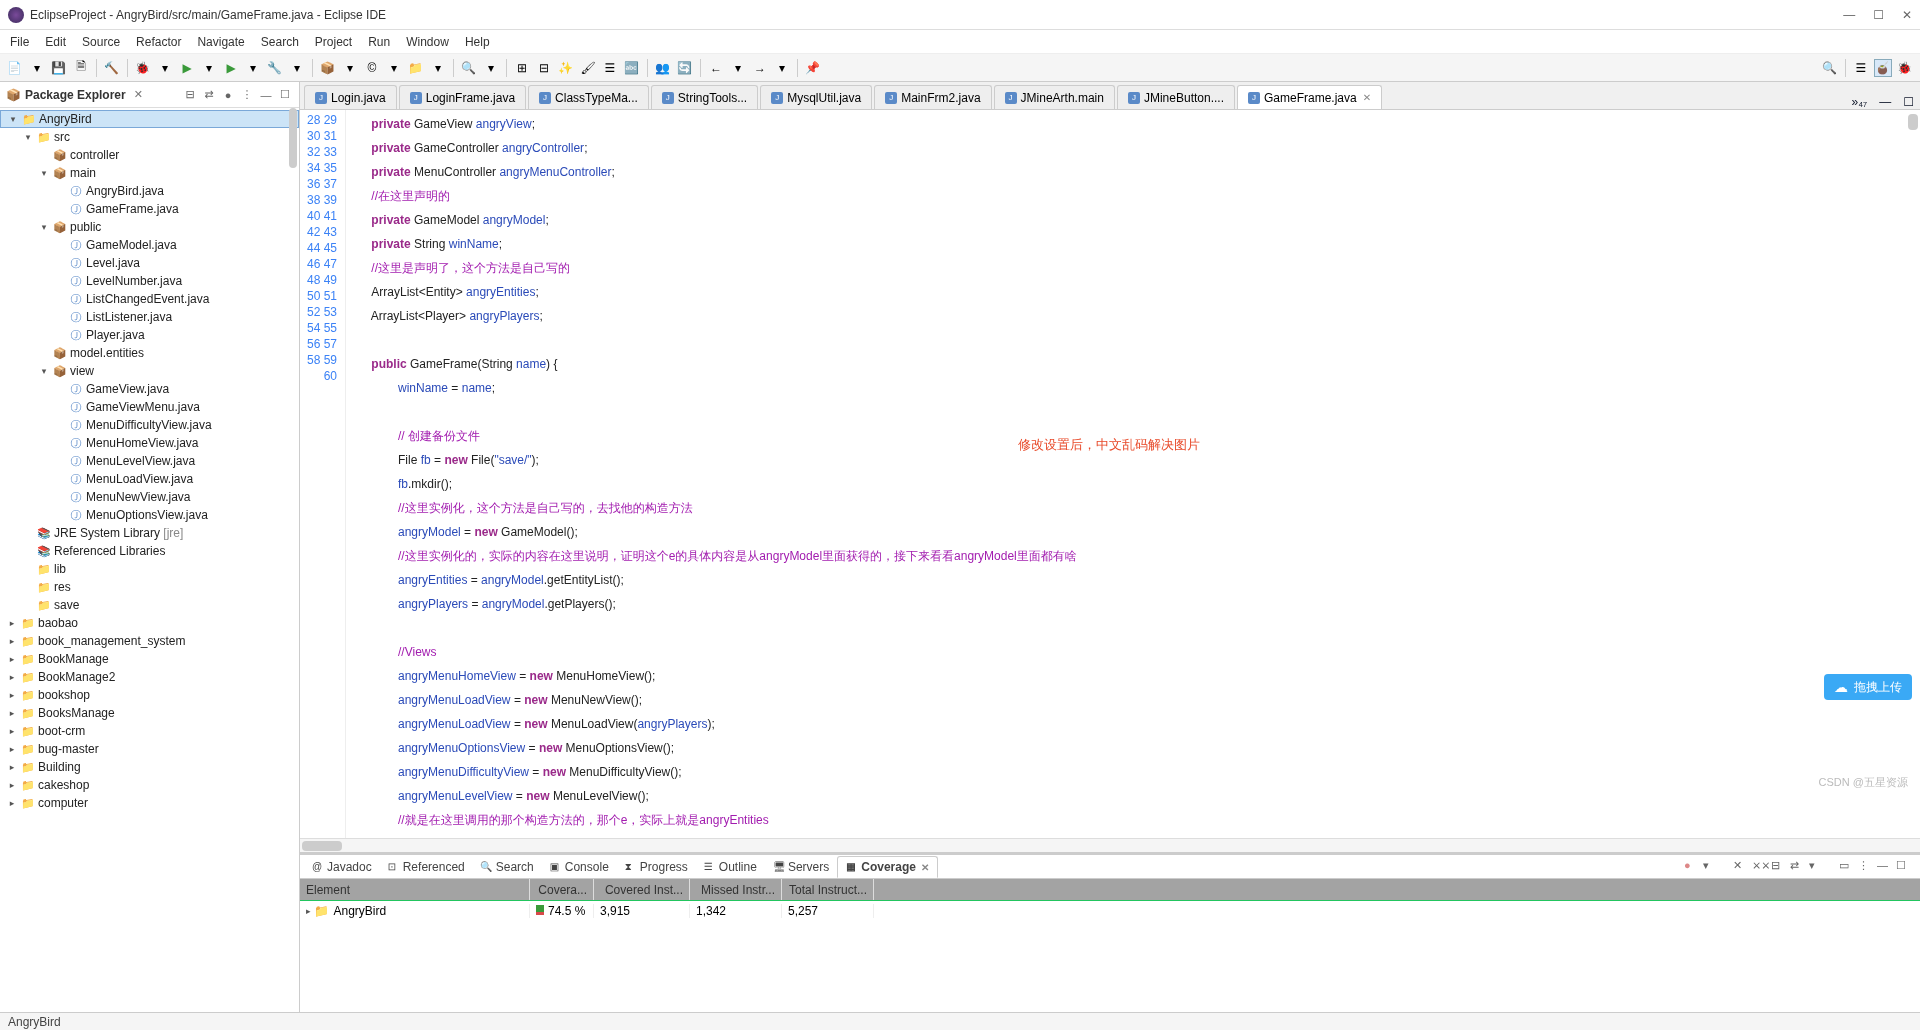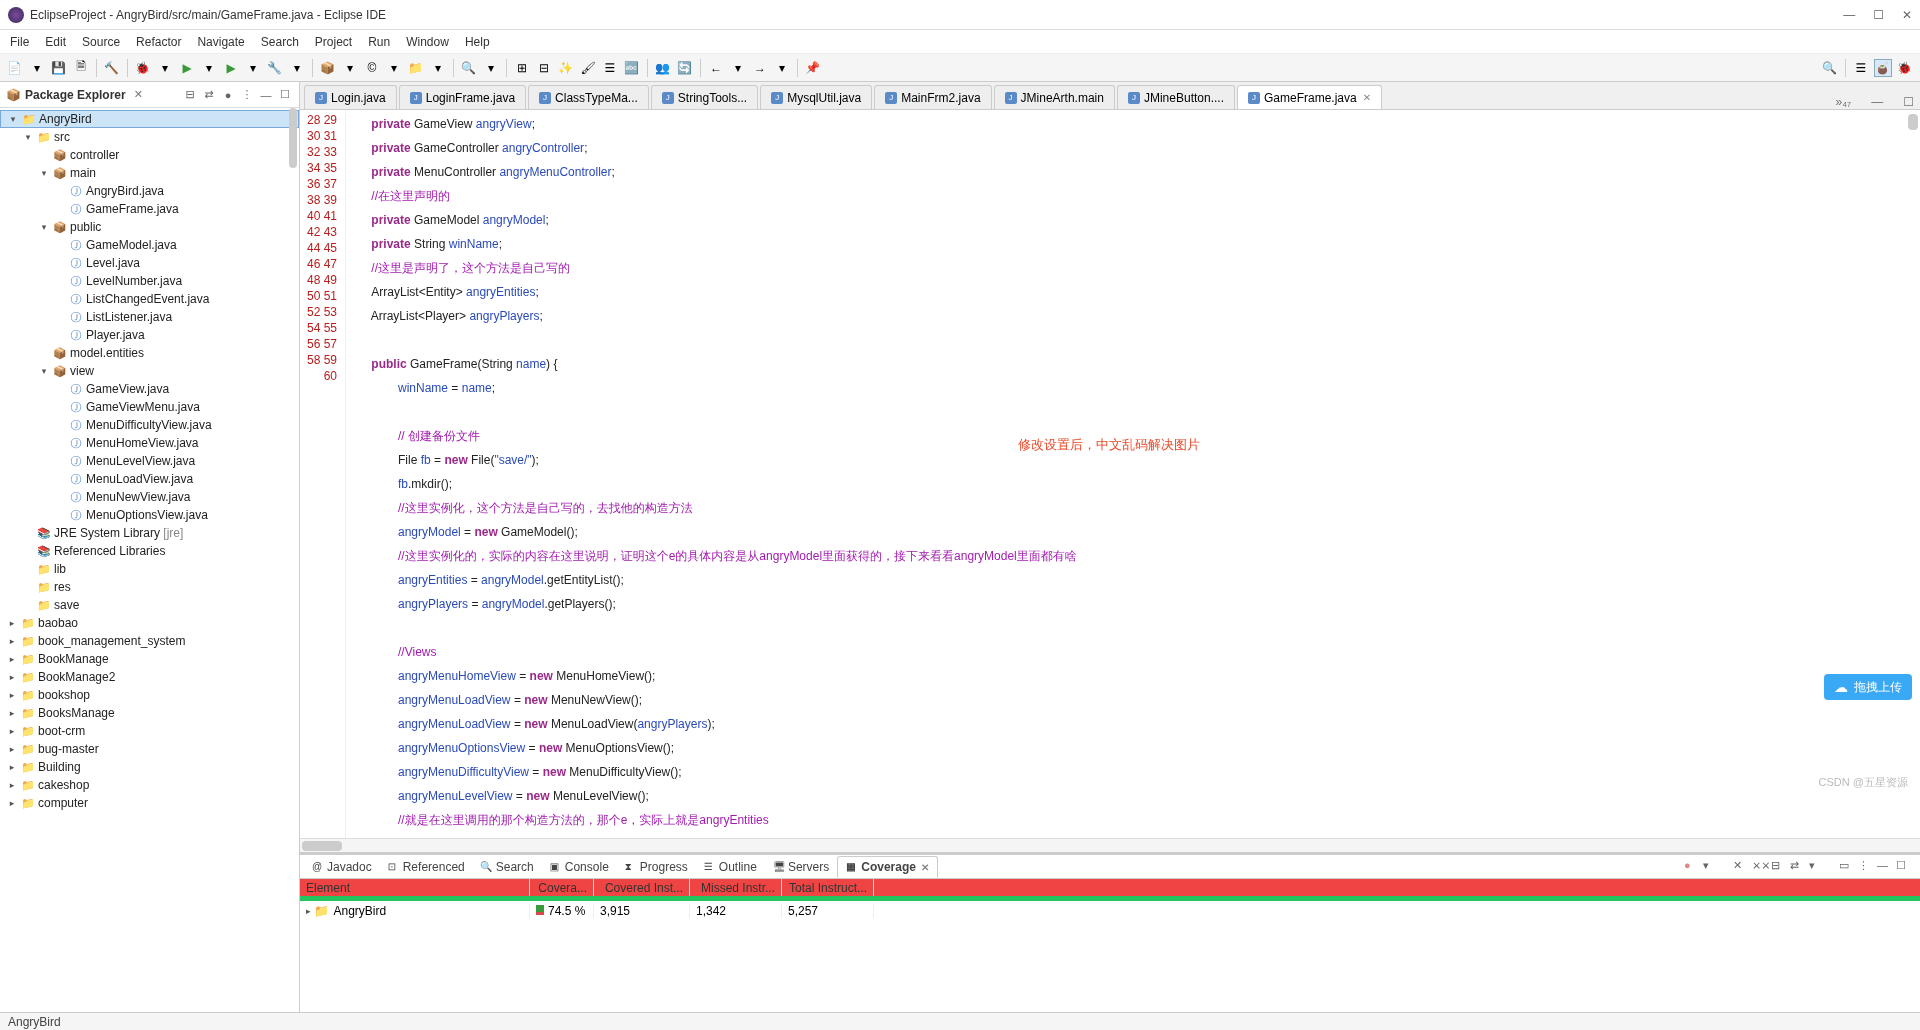--- a/index.html
+++ b/index.html
@@ -33,43 +33,43 @@
 .ic-lib{color:#888}
 .tree-item .label{color:#222}
 .tree-item .label .extra{color:#888}
 .scroll-thumb{position:absolute;right:2px;top:0;width:8px;height:60px;background:#ccc;border-radius:4px}
 .center{flex:1;display:flex;flex-direction:column;background:#fff;min-width:0}
 .tabs{height:28px;background:#f0f0f0;border-bottom:1px solid #ccc;display:flex;align-items:flex-end;padding-left:4px;overflow:hidden}
 .tab{height:24px;padding:0 10px;background:#eee;border:1px solid #ccc;border-bottom:none;display:flex;align-items:center;gap:4px;margin-right:2px;border-radius:3px 3px 0 0;cursor:pointer;white-space:nowrap}
 .tab.active{background:#fff}
 .tab .jic{width:12px;height:12px;background:#5a8ac8;color:#fff;font-size:8px;display:inline-flex;align-items:center;justify-content:center;border-radius:2px}
 .tab .close{color:#888;font-size:10px;margin-left:2px}
-.tab-extra{margin-left:auto;display:flex;gap:20px;padding:0 6px;color:#737373}
+.tab-extra{margin-left:auto;display:flex;gap:12px;padding:0 6px;color:#0f172a}
 .editor{flex:1;display:flex;overflow:hidden;font-family:Consolas,monospace;font-size:13px;position:relative;background:#fff}
-.gutter{width:46px;background:#fff;border-right:1px solid #eee;text-align:right;padding:2px 8px 2px 0;color:#b91c1c;line-height:16px}
+.gutter{width:46px;background:#fff;border-right:1px solid #eee;text-align:right;padding:2px 8px 2px 0;color:#3b82f6;line-height:16px}
 .code{flex:1;padding:2px 12px 2px 12px;line-height:24px;white-space:pre;overflow:auto;color:#222}
 .kw{color:#9a2a8a;font-weight:bold}
 .fld{color:#2a4ab8}
 .str{color:#2a4ab8}
 .cmt{color:#a21caf}
 .typ{color:#222}
 .anno{position:absolute;color:#e84a2a;font-size:13px;top:326px;left:718px}
 .ed-scroll{position:absolute;right:2px;top:4px;width:10px;height:16px;background:#ccc;border-radius:4px}
 .hscroll{height:14px;background:#f5f5f5;border-top:1px solid #ddd;position:relative}
 .hscroll .hthumb{position:absolute;left:2px;top:2px;width:40px;height:10px;background:#ccc;border-radius:4px}
 .bottom{height:160px;border-top:3px solid #ccc;display:flex;flex-direction:column;background:#fff}
 .btabs{height:24px;display:flex;align-items:center;border-bottom:1px solid #ccc;padding:0 4px}
 .btab{padding:3px 8px;display:flex;align-items:center;gap:3px;cursor:pointer;color:#444}
 .btab.active{background:#fff;border:1px solid #ccc;border-bottom:1px solid #fff;border-radius:3px 3px 0 0;font-weight:bold;margin-bottom:-1px}
 .btab .bic{width:12px;height:12px;font-size:10px}
 .btab .bx{color:#888;font-size:10px;margin-left:2px}
 .btab-btns{margin-left:auto;display:flex;gap:3px;padding-right:4px}
 .btab-btns span{width:16px;height:16px;font-size:11px;color:#666;cursor:pointer}
 .cov-table{flex:1;overflow:auto}
-.cov-head{display:flex;border-bottom:5px solid #22c55e;background:#ef4444;height:22px;align-items:center}
+.cov-head{display:flex;border-bottom:1px solid #22c55e;background:#a3a3a3;height:22px;align-items:center}
 .cov-head div{padding:0 6px;border-right:1px solid #ddd;height:100%;display:flex;align-items:center;color:#333}
 .cov-row{display:flex;height:20px;align-items:center}
 .cov-row div{padding:0 6px;border-right:1px solid #eee}
 .c1{width:230px}
 .c2{width:64px;justify-content:flex-end}
 .c3{width:96px;justify-content:flex-end}
 .c4{width:92px;justify-content:flex-end}
 .c5{width:92px;justify-content:flex-end}
 .cov-row .c1{display:flex;align-items:center;gap:4px}
 .status-bar{height:18px;background:#f5f5f5;border-top:1px solid #ccc;display:flex;align-items:center;padding:0 8px;color:#444;font-size:11px}

